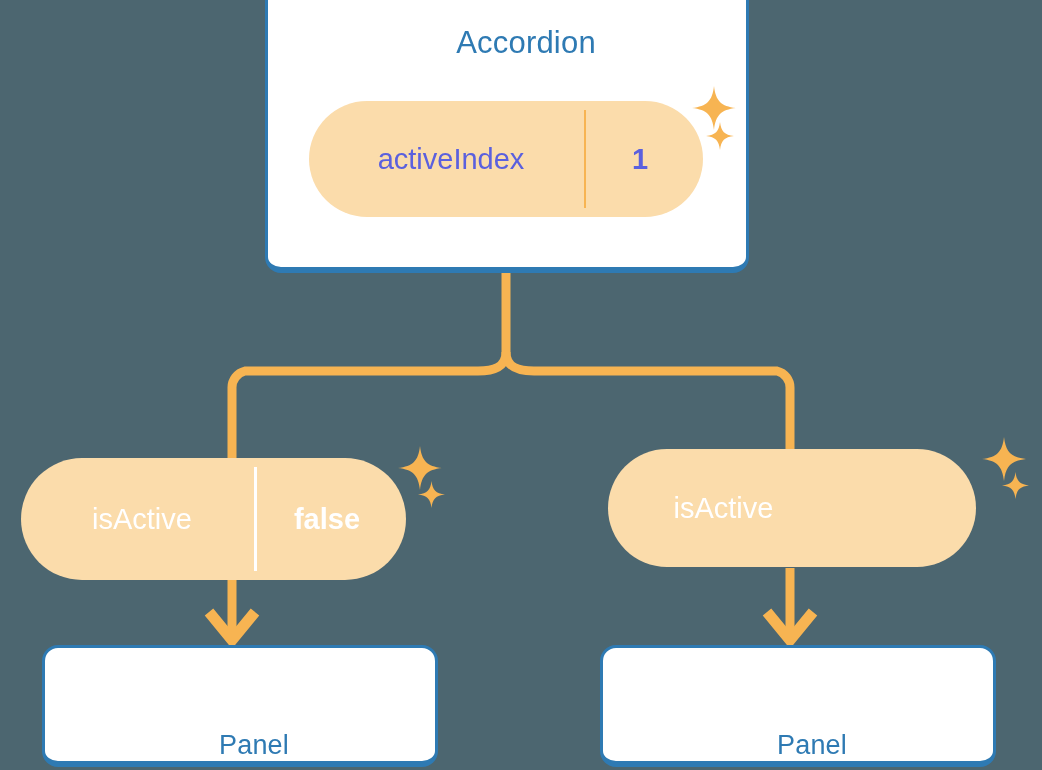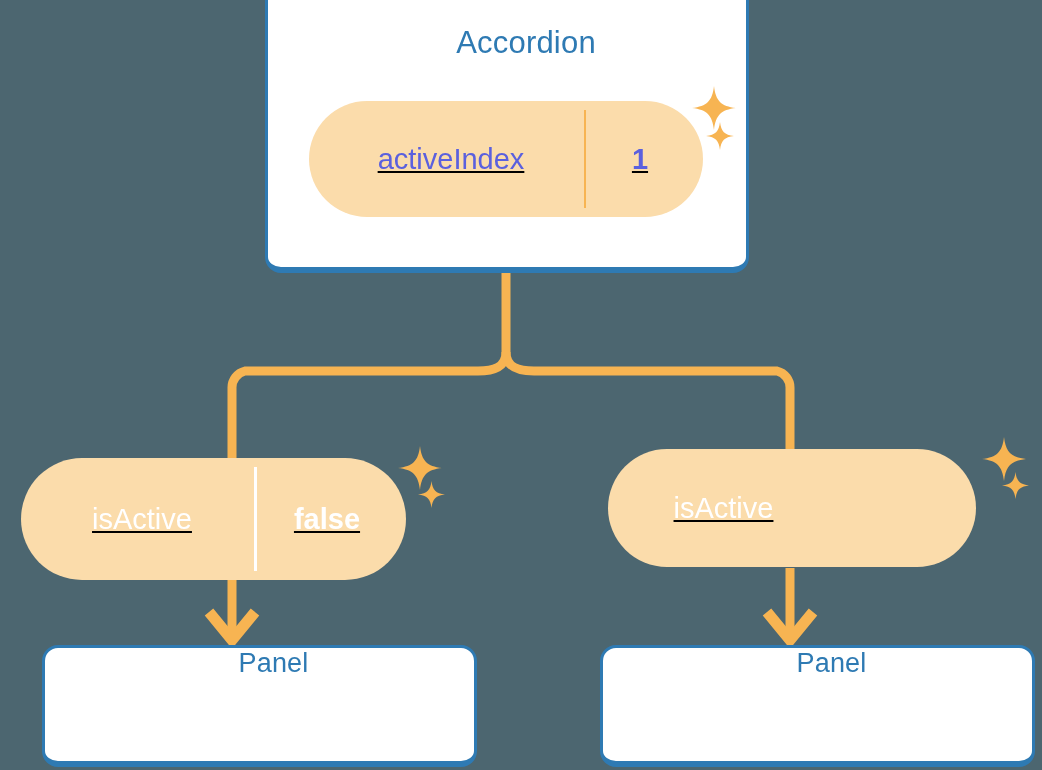--- a/index.html
+++ b/index.html
@@ -56,43 +56,42 @@
     border-top-left-radius: 0;
     border-top-right-radius: 0;
   }
   #accordion-card .card-title {
     margin-top: 28px;
     font-size: 31px;
     margin-left: 38px;
   }
 
   .panel-card {
-    width: 435px;
+    width: 396px;
     height: 122px;
     display: flex;
-    align-items: flex-start;
+    align-items: flex-end;
     justify-content: center;
     padding-left: 28px;
   }
   .panel-card .card-title {
     font-size: 27px;
   }
   #panel-left  { left: 42px;  top: 645px; }
   #panel-right { left: 600px; top: 645px; }
 
   
   .pill {
     position: absolute;
     display: flex;
     align-items: stretch;
     box-sizing: border-box;
     border-radius: 999px;
     z-index: 4;
     white-space: nowrap;
-    text-decoration: underline;
   }
 
   
   .pill::before {
     content: "";
     position: absolute;
     left: -9px; top: -9px; right: -9px; bottom: -9px;
     border-radius: 999px;
     background: #fbdcab;
     z-index: -2;

